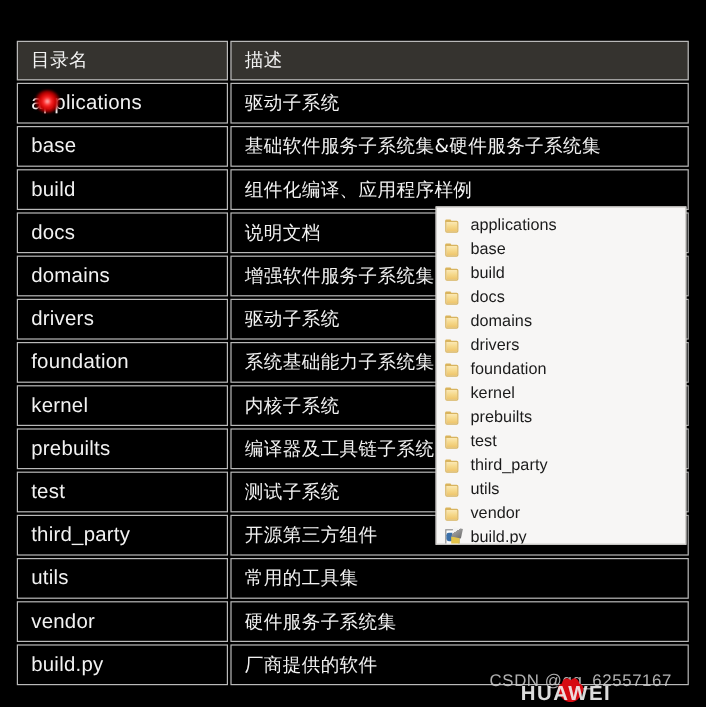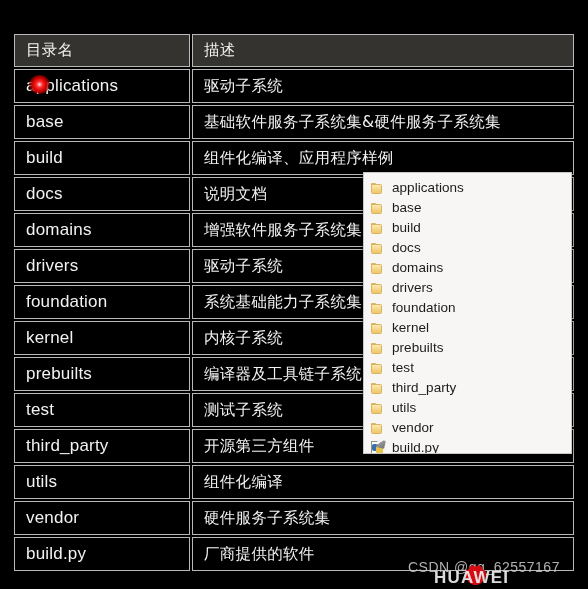--- a/index.html
+++ b/index.html
@@ -250,21 +250,21 @@
       <tr>
         <td class="en">test</td>
         <td class="cn">测试子系统</td>
       </tr>
       <tr>
         <td class="en">third_party</td>
         <td class="cn">开源第三方组件</td>
       </tr>
       <tr>
         <td class="en">utils</td>
-        <td class="cn">组件化编译</td>
+        <td class="cn">常用的工具集</td>
       </tr>
       <tr>
         <td class="en">vendor</td>
         <td class="cn">硬件服务子系统集</td>
       </tr>
       <tr>
         <td class="en">build.py</td>
         <td class="cn">厂商提供的软件</td>
       </tr>
     </tbody>

